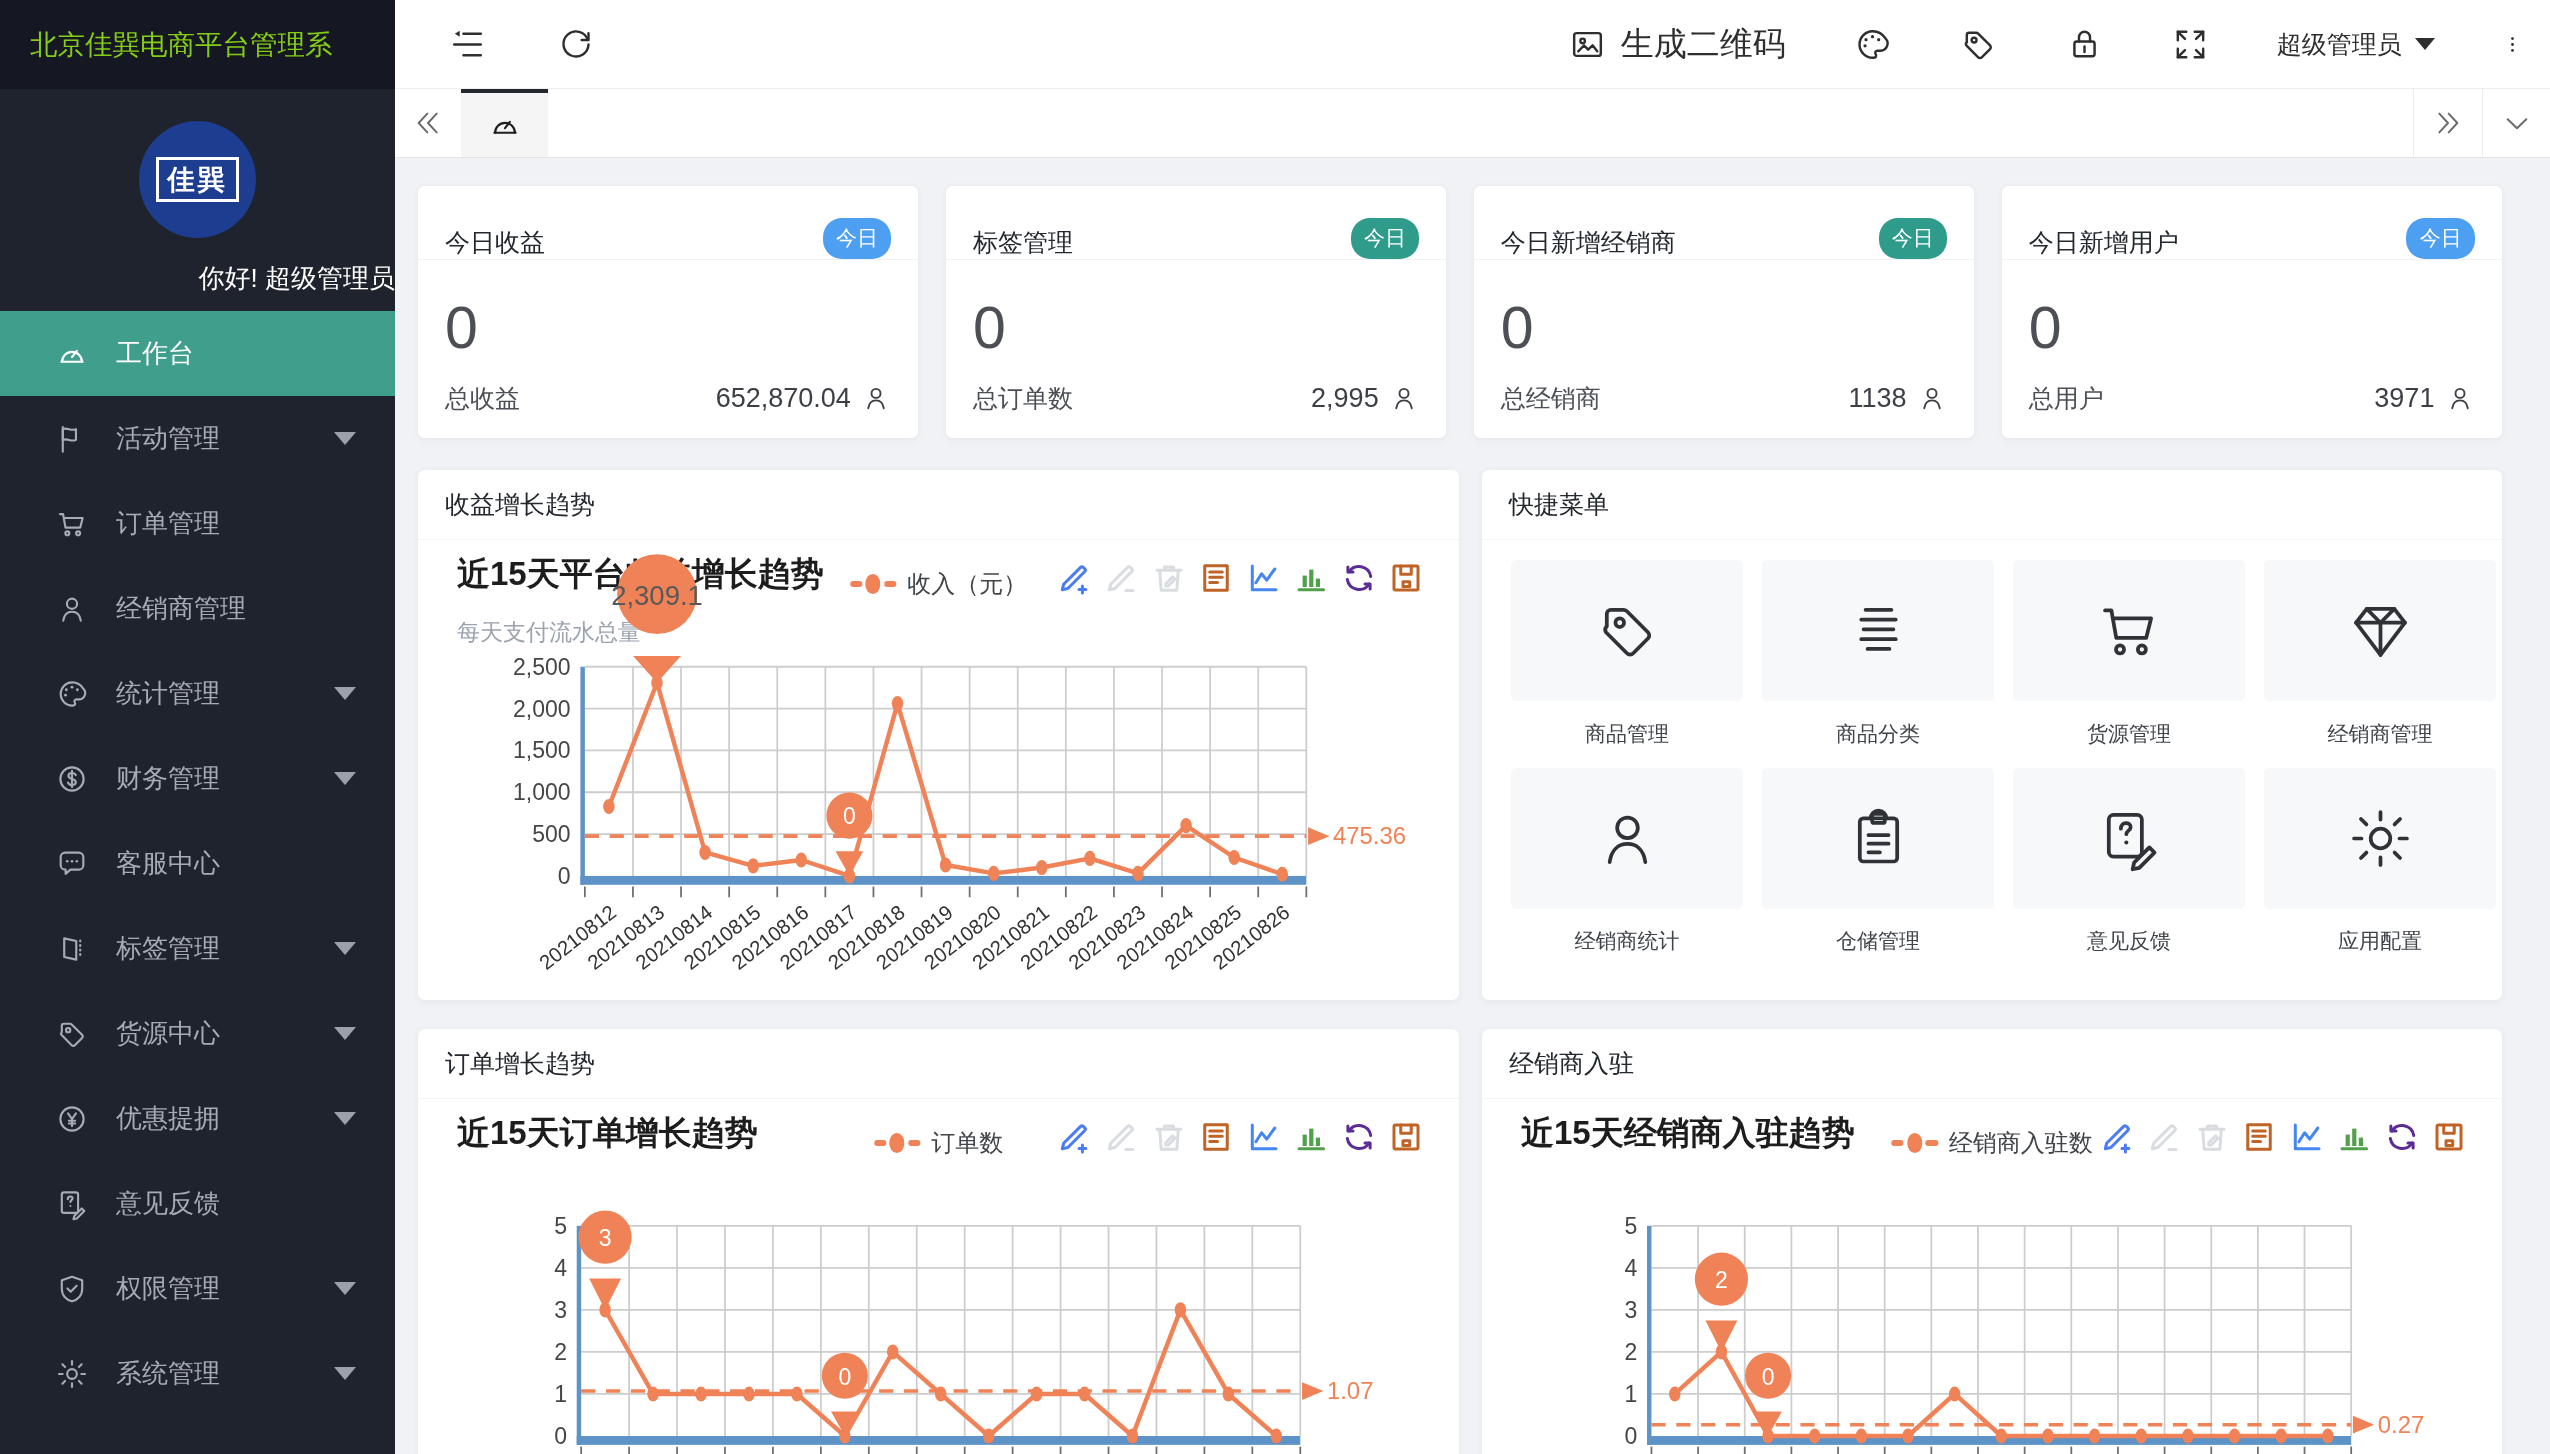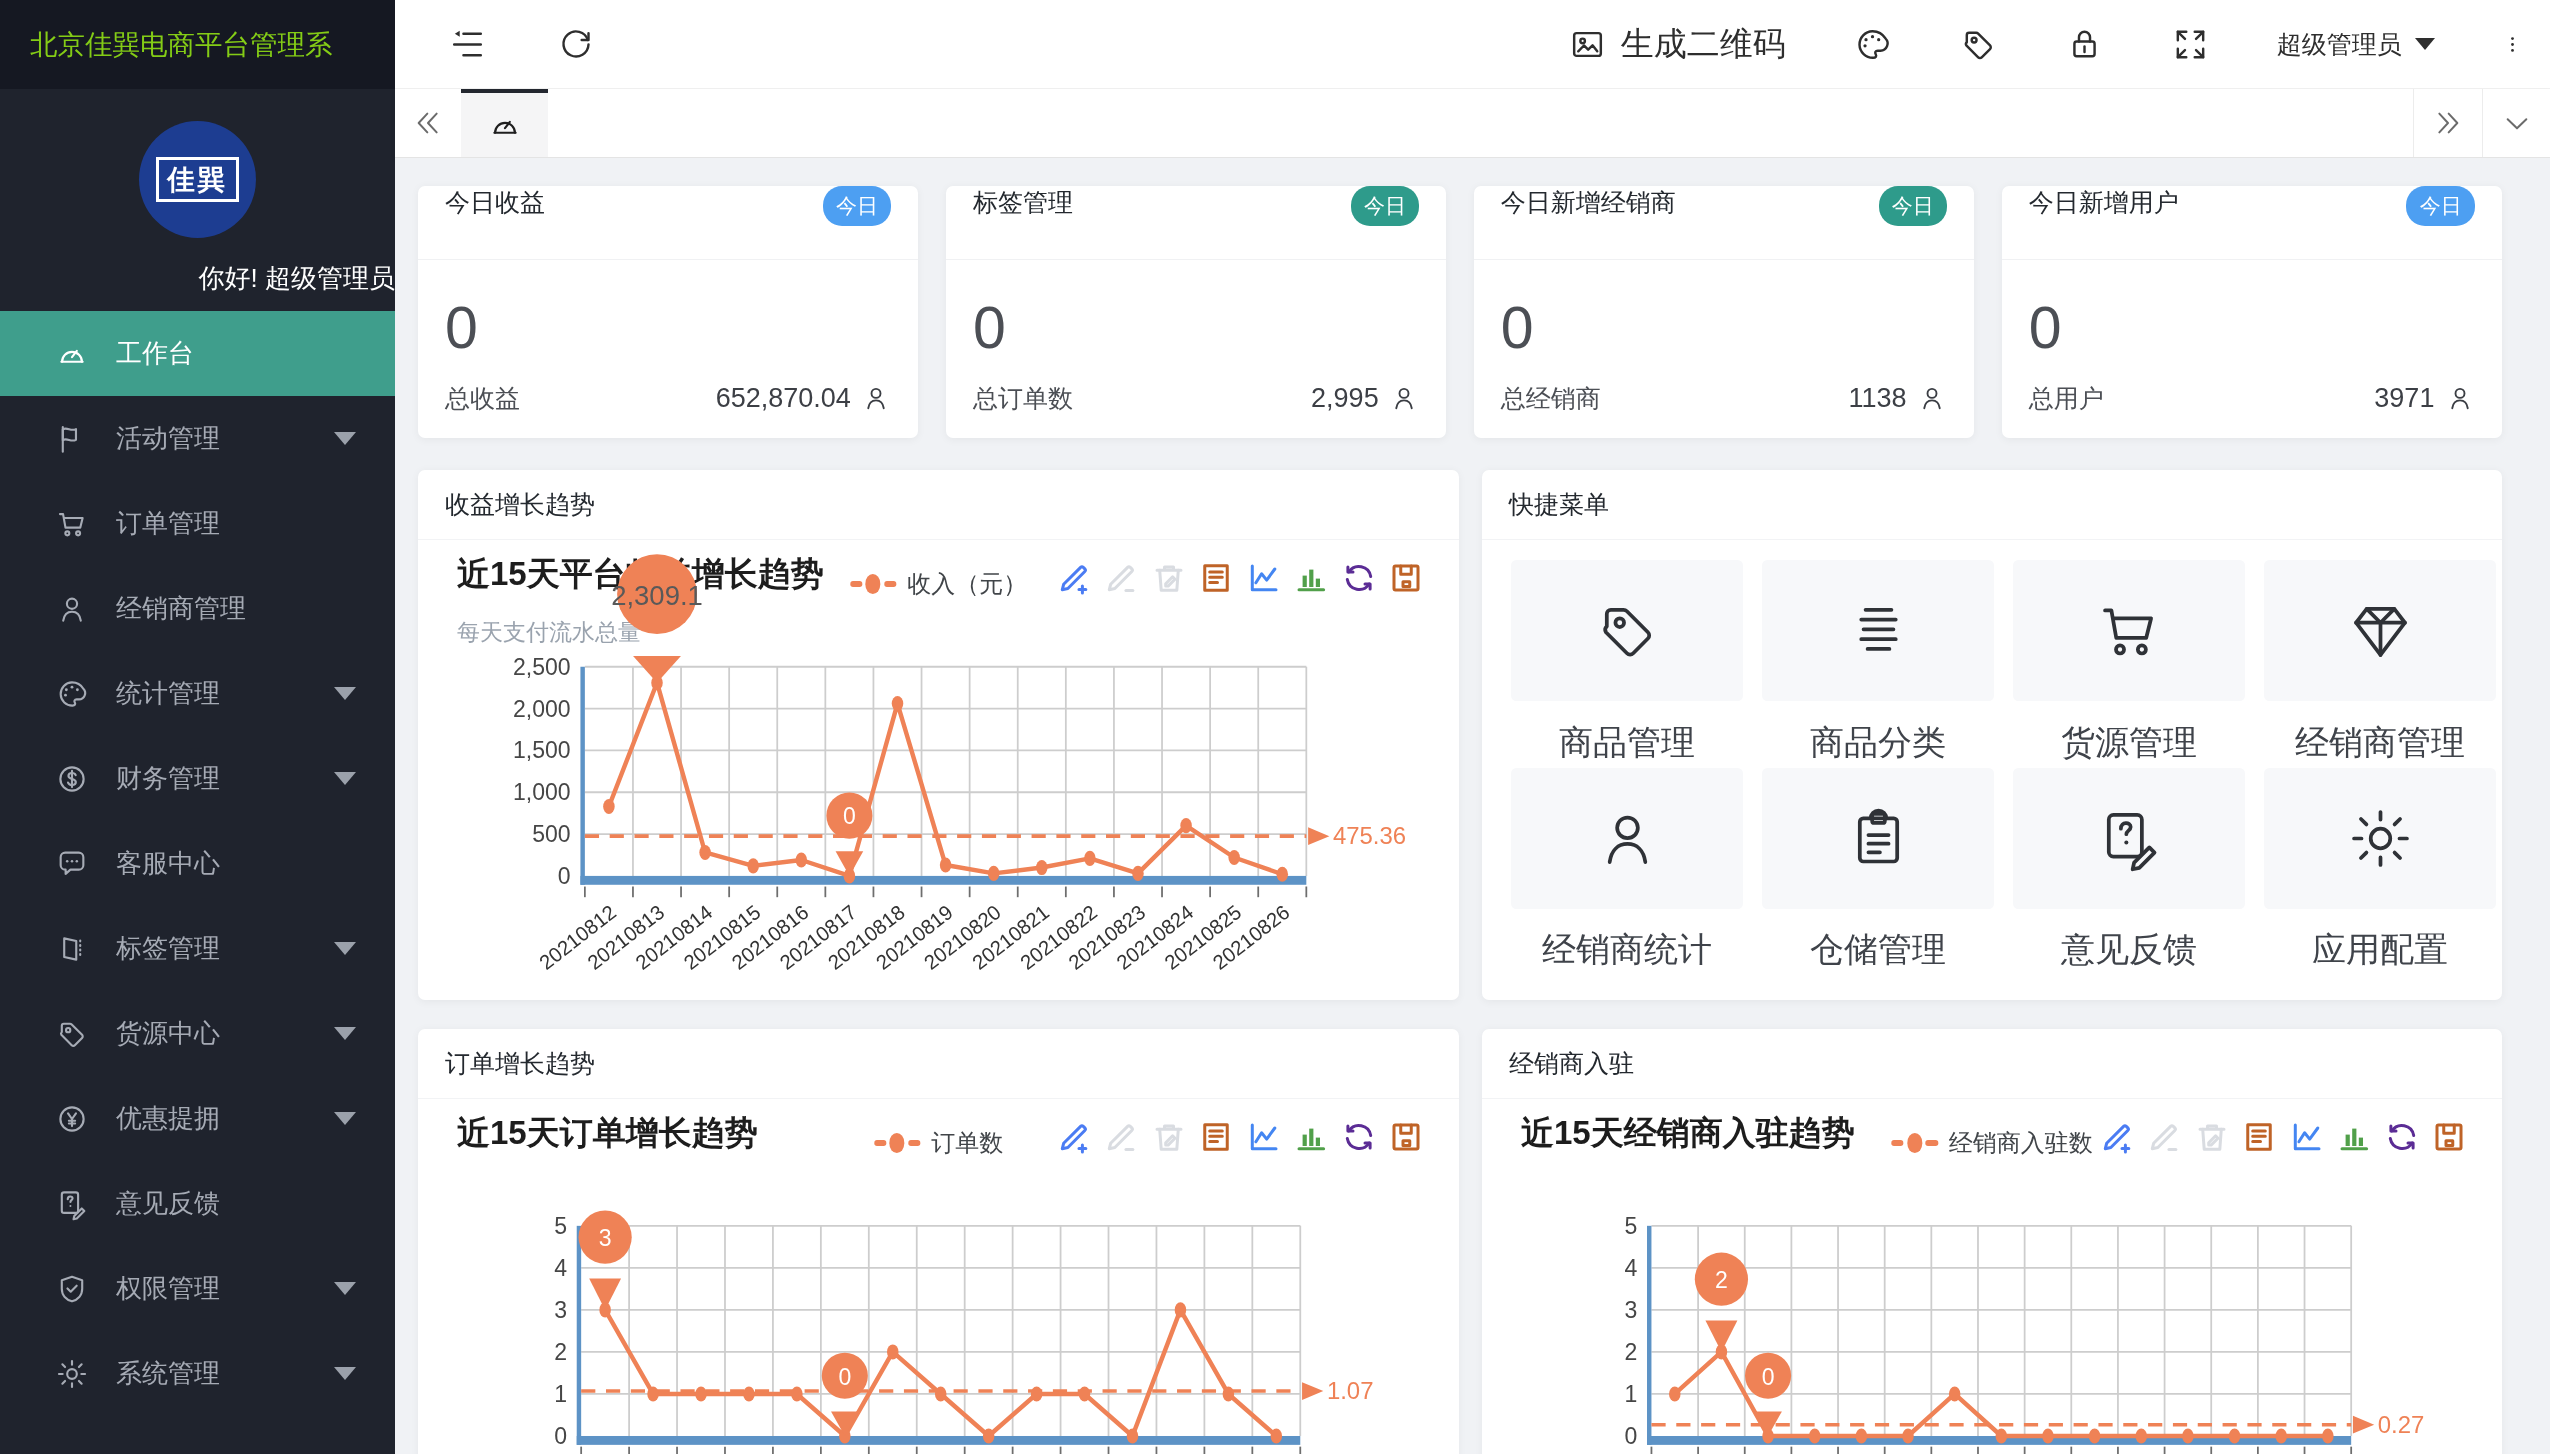--- a/index.html
+++ b/index.html
@@ -52,21 +52,21 @@
   .tab-spacer { flex:1; }
   .tab-right { width:69px; border-left:0.9px solid #ececec; display:flex; align-items:center;
                justify-content:center; color:#6b6b6b; cursor:pointer; }
 
   
   .content { position:absolute; left:395px; top:158px; width:2156px; height:1296px;
              background:#f0f2f5; overflow:hidden; }
   .cards { position:absolute; left:23px; top:27.5px; width:2084px; display:flex; gap:27.5px; }
   .card { flex:1; height:252px; background:#fff; border-radius:7px; position:relative;
           box-shadow:0 1.8px 9px rgba(0,0,0,.05); }
-  .card-head { height:74px; display:flex; align-items:flex-start; justify-content:space-between;
+  .card-head { height:74px; display:flex; align-items:flex-end; justify-content:space-between;
                padding:0 27px; border-bottom:1.8px solid #f0f1f3;font-family:Liberation Serif, serif; }
   .card-title { font-size:25px; color:#24292f; }
   .badge { font-size:21px; color:#fff; padding:6.2px 13.3px; border-radius:19px; }
   .card-value { font-size:59px; color:#4c4f55; padding:34px 27px 0; }
   .card-foot { position:absolute; left:27px; right:27px; bottom:23px; display:flex;
                align-items:center; font-size:25px; color:#4c4f55; }
   .cf-total { margin-left:auto; font-size:27px; display:flex; align-items:center; gap:10.6px; color:#3c3f45; }
   .cf-person { width:30px; height:30px; display:inline-flex; color:#3b3e44; }
   .cf-person svg { width:100%; height:100%; }
 
@@ -86,21 +86,21 @@
   .lg-dot  { width:15px; height:19.5px; background:#ef8256; border-radius:50%; }
   .toolbox { position:absolute; top:90px; right:35px; display:flex; gap:11.5px; }
   .tbx { width:36px; height:36px; display:inline-flex; cursor:pointer; }
   .tbx svg { width:100%; height:100%; }
   svg.chart { position:absolute; left:0; top:70px; }
 
   .tiles { position:absolute; left:29px; top:90px; width:961px; height:426px; }
   .tile { position:absolute; width:232px; height:141px; background:#f7f8fa; border-radius:5.3px;
           display:flex; align-items:center; justify-content:center; color:#2f3237; cursor:pointer; }
   .tile svg { width:69px; height:69px; }
-  .tile-label { position:absolute; width:232px; text-align:center; font-size:34px; color:#3f434a; }
+  .tile-label { position:absolute; width:232px; text-align:center; font-size:21px; color:#3f434a; }
 </style>
 </head>
 <body>
 
 <div class="app">
 
   <aside class="sidebar">
     <div class="sidebar-title">北京佳巽电商平台管理系</div>
     <div class="profile">
       <div class="avatar">

